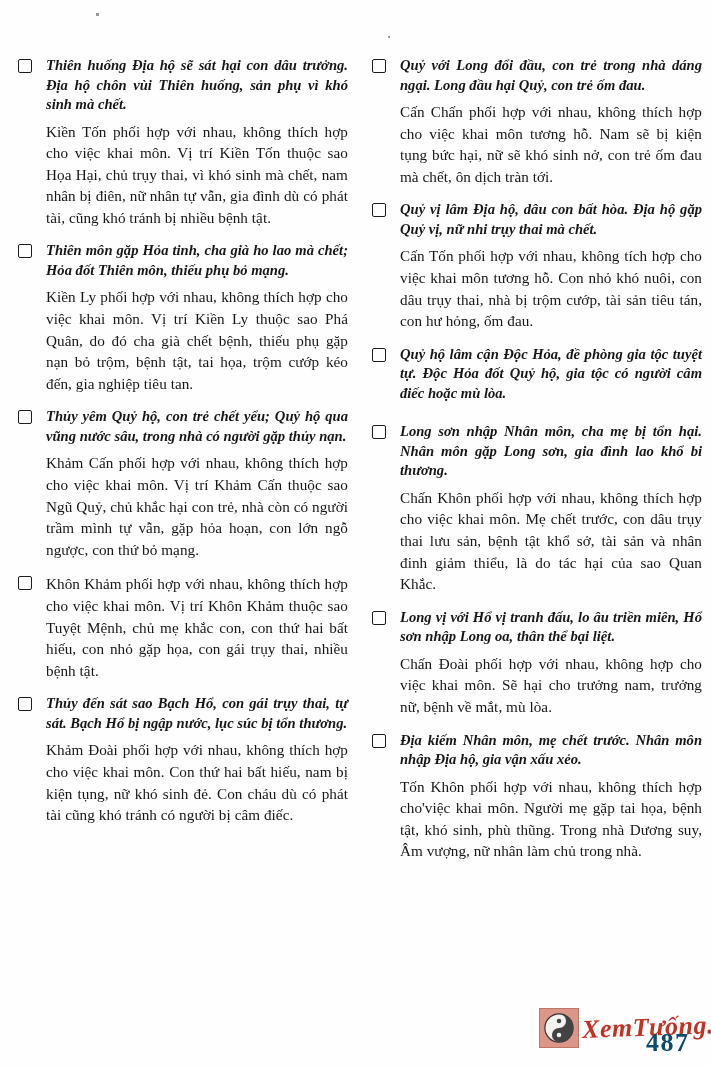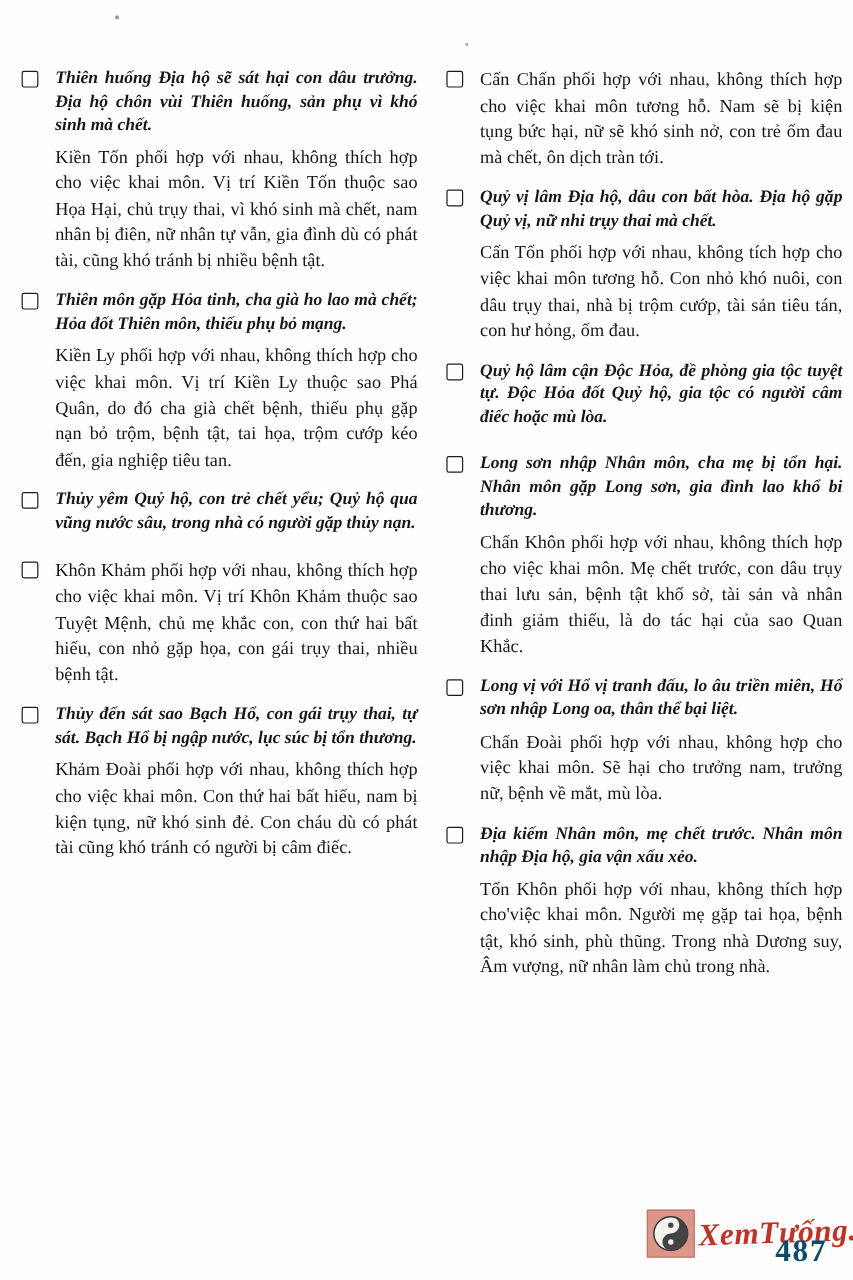--- a/index.html
+++ b/index.html
@@ -85,20 +85,21 @@
       <span class="cbx"></span>
       <div class="etext">
         <p class="heading">Thiên môn gặp Hỏa tinh, cha già ho lao mà chết; Hỏa đốt Thiên môn, thiếu phụ bỏ mạng.</p>
         <p class="para">Kiền Ly phối hợp với nhau, không thích hợp cho việc khai môn. Vị trí Kiền Ly thuộc sao Phá Quân, do đó cha già chết bệnh, thiếu phụ gặp nạn bỏ trộm, bệnh tật, tai họa, trộm cướp kéo đến, gia nghiệp tiêu tan.</p>
       </div>
     </div>
     <div class="entry">
       <span class="cbx"></span>
       <div class="etext">
         <p class="heading">Thủy yêm Quỷ hộ, con trẻ chết yểu; Quỷ hộ qua vũng nước sâu, trong nhà có người gặp thủy nạn.</p>
+        <p class="para">Khảm Cấn phối hợp với nhau, không thích hợp cho việc khai môn. Vị trí Khảm Cấn thuộc sao Ngũ Quỷ, chủ khắc hại con trẻ, nhà còn có người trầm mình tự vẫn, gặp hỏa hoạn, con lớn ngỗ ngược, con thứ bỏ mạng.</p>
       </div>
     </div>
     <div class="entry">
       <span class="cbx"></span>
       <div class="etext">
         <p class="para">Khôn Khảm phối hợp với nhau, không thích hợp cho việc khai môn. Vị trí Khôn Khảm thuộc sao Tuyệt Mệnh, chủ mẹ khắc con, con thứ hai bất hiếu, con nhỏ gặp họa, con gái trụy thai, nhiều bệnh tật.</p>
       </div>
     </div>
     <div class="entry">
       <span class="cbx"></span>
@@ -106,20 +107,21 @@
         <p class="heading">Thủy đến sát sao Bạch Hổ, con gái trụy thai, tự sát. Bạch Hổ bị ngập nước, lục súc bị tổn thương.</p>
         <p class="para">Khảm Đoài phối hợp với nhau, không thích hợp cho việc khai môn. Con thứ hai bất hiếu, nam bị kiện tụng, nữ khó sinh đẻ. Con cháu dù có phát tài cũng khó tránh có người bị câm điếc.</p>
       </div>
     </div>
   </div>
 
   <div class="col">
     <div class="entry">
       <span class="cbx"></span>
       <div class="etext">
+        <p class="heading">Quỷ với Long đổi đầu, con trẻ trong nhà dáng ngại. Long đầu hại Quỷ, con trẻ ốm đau.</p>
         <p class="para">Cấn Chấn phối hợp với nhau, không thích hợp cho việc khai môn tương hỗ. Nam sẽ bị kiện tụng bức hại, nữ sẽ khó sinh nở, con trẻ ốm đau mà chết, ôn dịch tràn tới.</p>
       </div>
     </div>
     <div class="entry">
       <span class="cbx"></span>
       <div class="etext">
         <p class="heading">Quỷ vị lâm Địa hộ, dâu con bất hòa. Địa hộ gặp Quỷ vị, nữ nhi trụy thai mà chết.</p>
         <p class="para">Cấn Tốn phối hợp với nhau, không tích hợp cho việc khai môn tương hỗ. Con nhỏ khó nuôi, con dâu trụy thai, nhà bị trộm cướp, tài sản tiêu tán, con hư hỏng, ốm đau.</p>
       </div>
     </div>

